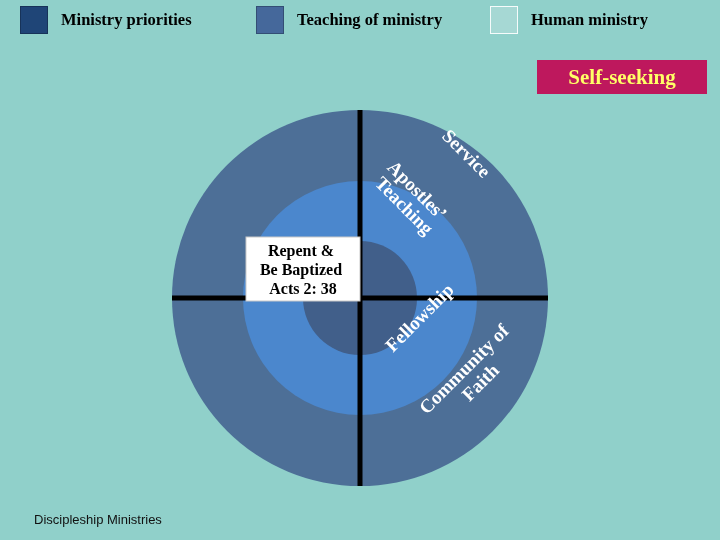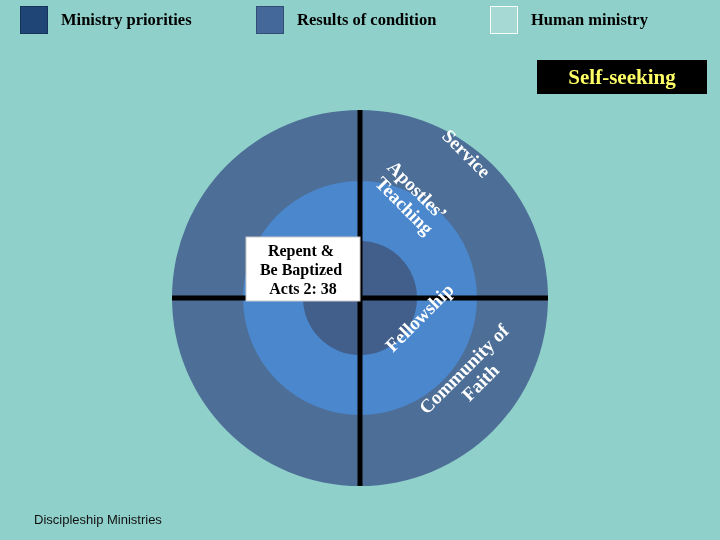--- a/index.html
+++ b/index.html
@@ -32,21 +32,21 @@
   .legend-label {
     font-weight: bold;
     font-size: 16.5px;
     color: #000;
     white-space: nowrap;
   }
   .callout {
     position: absolute;
     left: 537px; top: 60px;
     width: 170px; height: 34px;
-    background: #000000;
+    background: #be185d;
     color: #FFFF66;
     font-weight: bold;
     font-size: 21px;
     display: flex;
     align-items: center;
     justify-content: center;
   }
   svg.diagram { position: absolute; left: 0; top: 0; }
   .ring-label {
     font-family: "Liberation Serif", serif;
@@ -75,21 +75,21 @@
 <body>
 
 <div class="slide">
 
   <div class="legend-item legend-item-1">
     <div class="swatch swatch-1"></div>
     <div class="legend-label">Ministry priorities</div>
   </div>
   <div class="legend-item legend-item-2">
     <div class="swatch swatch-2"></div>
-    <div class="legend-label">Results of condition</div>
+    <div class="legend-label">Teaching of ministry</div>
   </div>
   <div class="legend-item legend-item-3">
     <div class="swatch swatch-3"></div>
     <div class="legend-label">Human ministry</div>
   </div>
 
   <div class="callout">Self-seeking</div>
 
   <svg class="diagram" width="720" height="540" viewBox="0 0 720 540">
 

